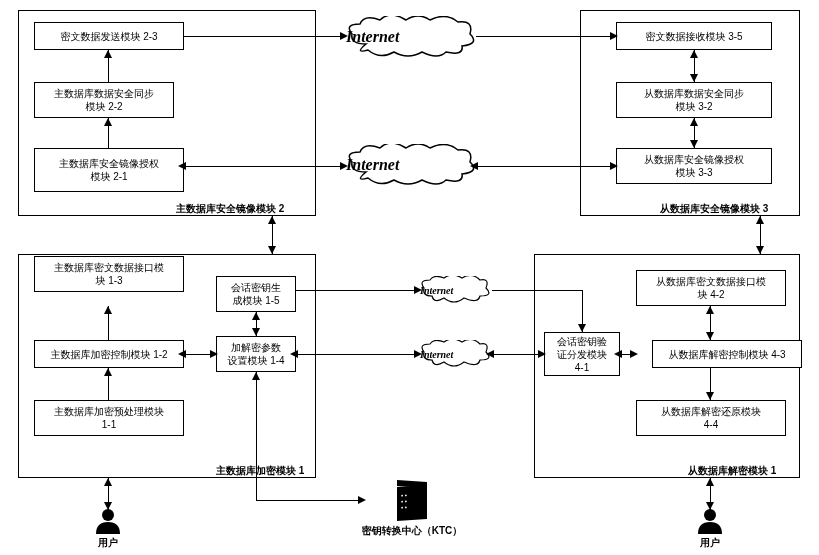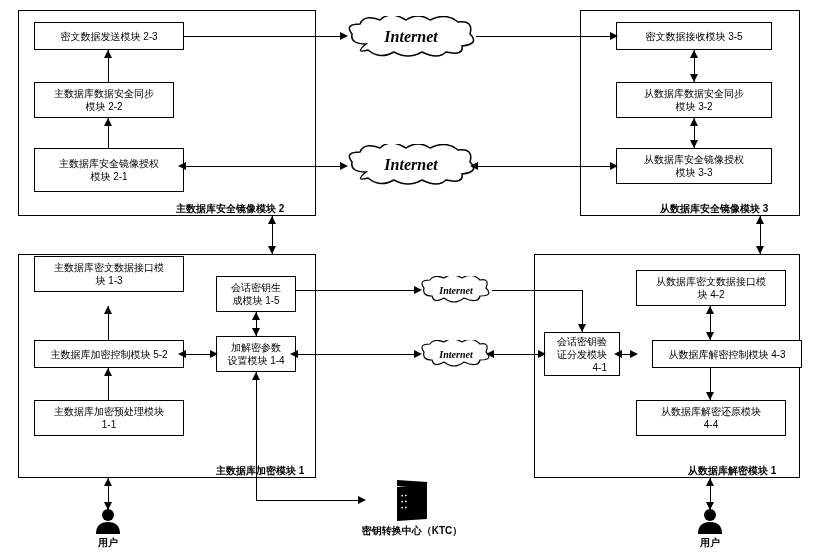--- a/index.html
+++ b/index.html
@@ -34,21 +34,20 @@
   }
   .quad-label {
     position: absolute;
     font-size: 10px;
     font-weight: bold;
   }
   .cloud {
     position: absolute;
     display: flex;
     align-items: center;
-    justify-content: center;
     font-family: "Times New Roman", serif;
     font-style: italic;
     font-weight: bold;
   }
   .cloud svg { position: absolute; top:0; left:0; }
   .cloud span { position: relative; z-index: 2; }
 
   .arrow-h {
     position: absolute;
     height: 0;
@@ -127,33 +126,33 @@
     <span>从数据库数据安全同步<br>模块 3-2</span>
   </div>
 <div class="mod-box" style="left:616px; top:148px; width:156px; height:36px;">
     <span>从数据库安全镜像授权<br>模块 3-3</span>
   </div>
 
 <div class="mod-box" style="left:34px; top:256px; width:150px; height:36px;">
     <span>主数据库密文数据接口模<br>块 1-3</span>
   </div>
 <div class="mod-box" style="left:34px; top:340px; width:150px; height:28px;">
-    <span>主数据库加密控制模块 5-2</span>
+    <span>主数据库加密控制模块 1-2</span>
   </div>
 <div class="mod-box" style="left:34px; top:400px; width:150px; height:36px;">
     <span>主数据库加密预处理模块<br>1-1</span>
   </div>
 <div class="mod-box" style="left:216px; top:276px; width:80px; height:36px;">
     <span>会话密钥生<br>成模块 1-5</span>
   </div>
 <div class="mod-box" style="left:216px; top:336px; width:80px; height:36px;">
     <span>加解密参数<br>设置模块 1-4</span>
   </div>
 
-<div class="mod-box" style="left:544px; top:332px; width:76px; height:44px;text-align:right;">
+<div class="mod-box" style="left:544px; top:332px; width:76px; height:44px;">
     <span>会话密钥验<br>证分发模块<br>4-1</span>
   </div>
 <div class="mod-box" style="left:636px; top:270px; width:150px; height:36px;">
     <span>从数据库密文数据接口模<br>块 4-2</span>
   </div>
 <div class="mod-box" style="left:636px; top:340px; width:150px; height:28px;margin-left:16px;">
     <span>从数据库解密控制模块 4-3</span>
   </div>
 <div class="mod-box" style="left:636px; top:400px; width:150px; height:36px;">
     <span>从数据库解密还原模块<br>4-4</span>

